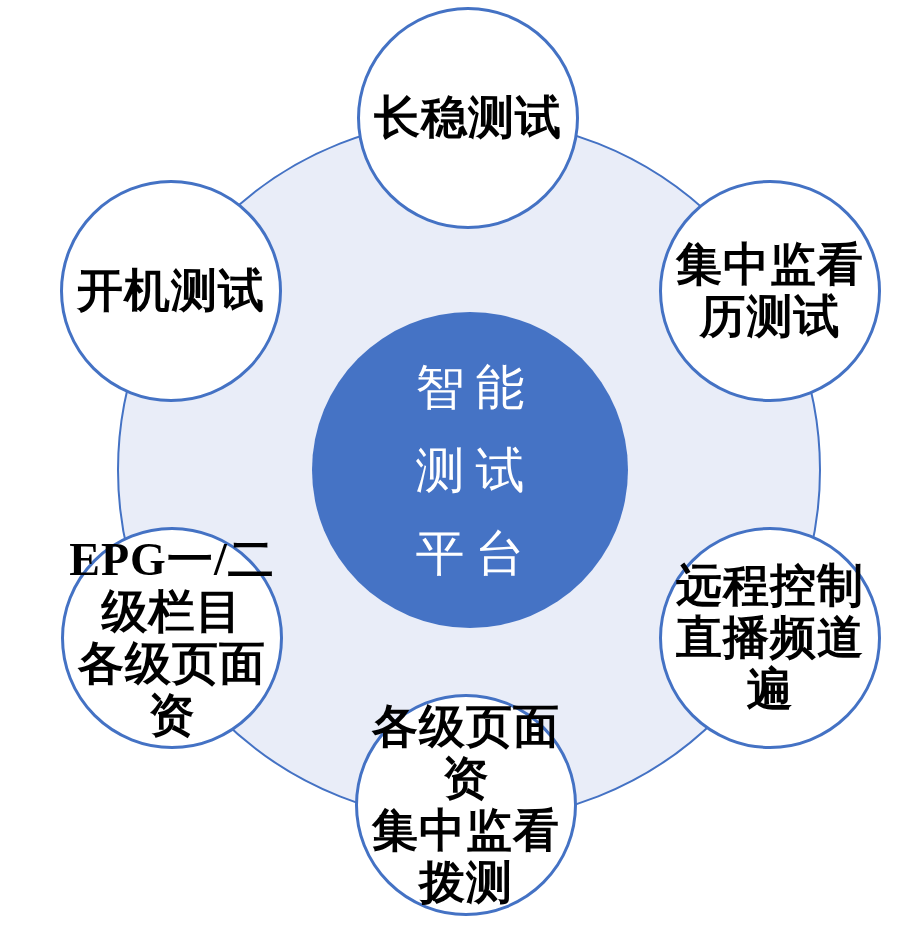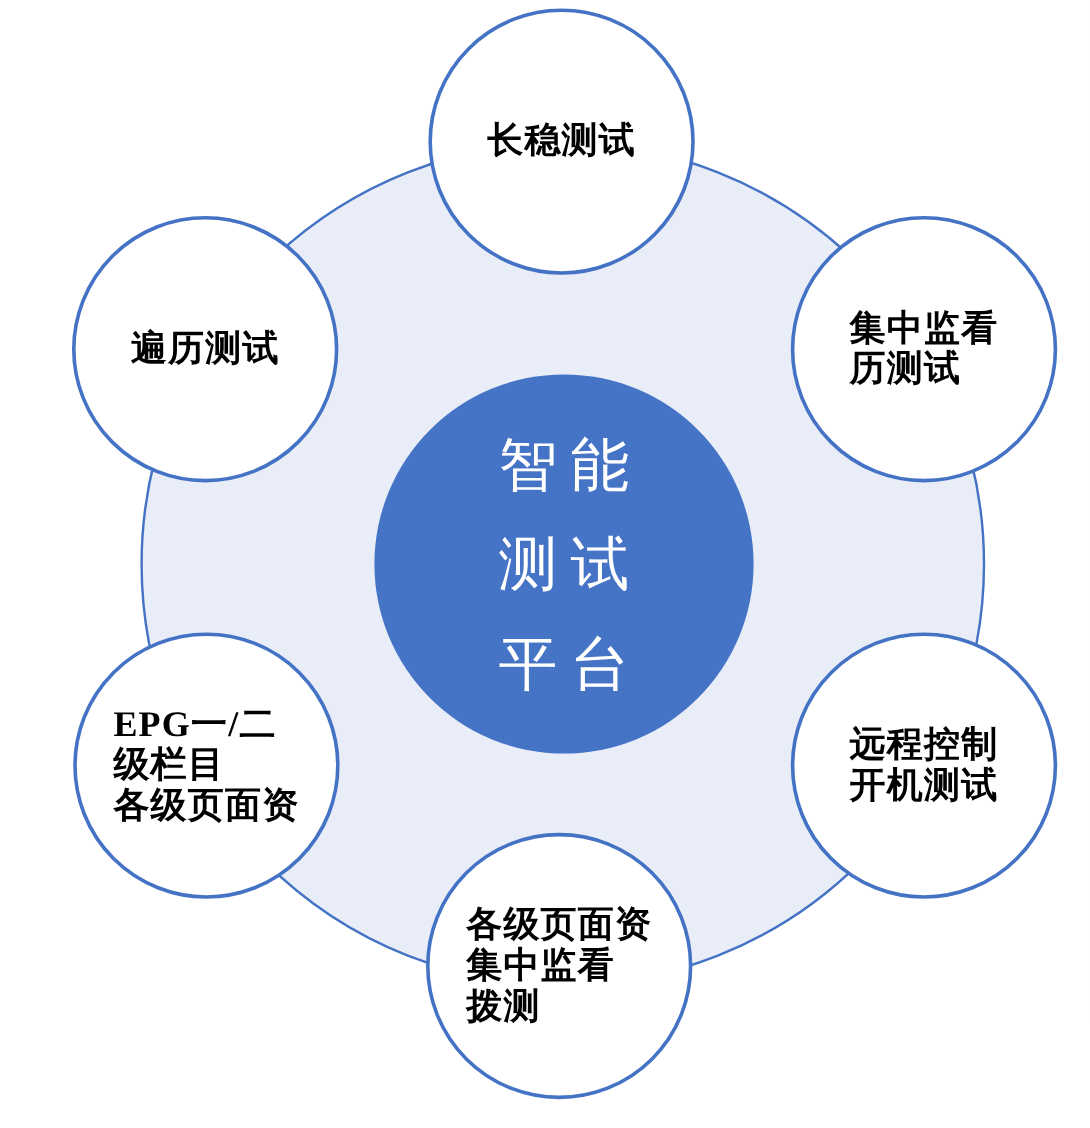--- a/index.html
+++ b/index.html
@@ -33,22 +33,22 @@
     border-radius: 50%;
     background: var(--node-fill, #ffffff);
     border: 3px solid var(--border, #4472C4);
     box-sizing: border-box;
     display: flex;
     align-items: center;
     justify-content: center;
   }
   .node-label {
     white-space: pre-line;
-    text-align: left;
-    font-size: 30px;
+    text-align: center;
+    font-size: 46px;
     font-weight: bold;
     line-height: 1.13;
     letter-spacing: 1px;
     color: var(--node-text, #000000);
     font-family: Liberation Serif, serif;
   }
   .pos-top          { left: 357px; top: 7px; }
   .pos-top-right    { left: 659px; top: 180px; }
   .pos-bottom-right { left: 659px; top: 527px; }
   .pos-bottom       { left: 355px; top: 694px; }
@@ -88,37 +88,37 @@
     <span class="node-label">长稳测试</span>
   </div>
 
   <div class="node pos-top-right">
     <span class="node-label">集中监看
 历测试</span>
   </div>
 
   <div class="node pos-bottom-right">
     <span class="node-label">远程控制
-开机测试</span>
+直播频道遍</span>
   </div>
 
   <div class="node pos-bottom">
     <span class="node-label">各级页面资
 集中监看
 拨测</span>
   </div>
 
   <div class="node pos-bottom-left">
     <span class="node-label">EPG一/二
 级栏目
 各级页面资</span>
   </div>
 
   <div class="node pos-top-left">
-    <span class="node-label">遍历测试</span>
+    <span class="node-label">开机测试</span>
   </div>
 
   <div class="center-circle">
     <span class="center-label">智能
 测试
 平台</span>
   </div>
 
 </div>
 

